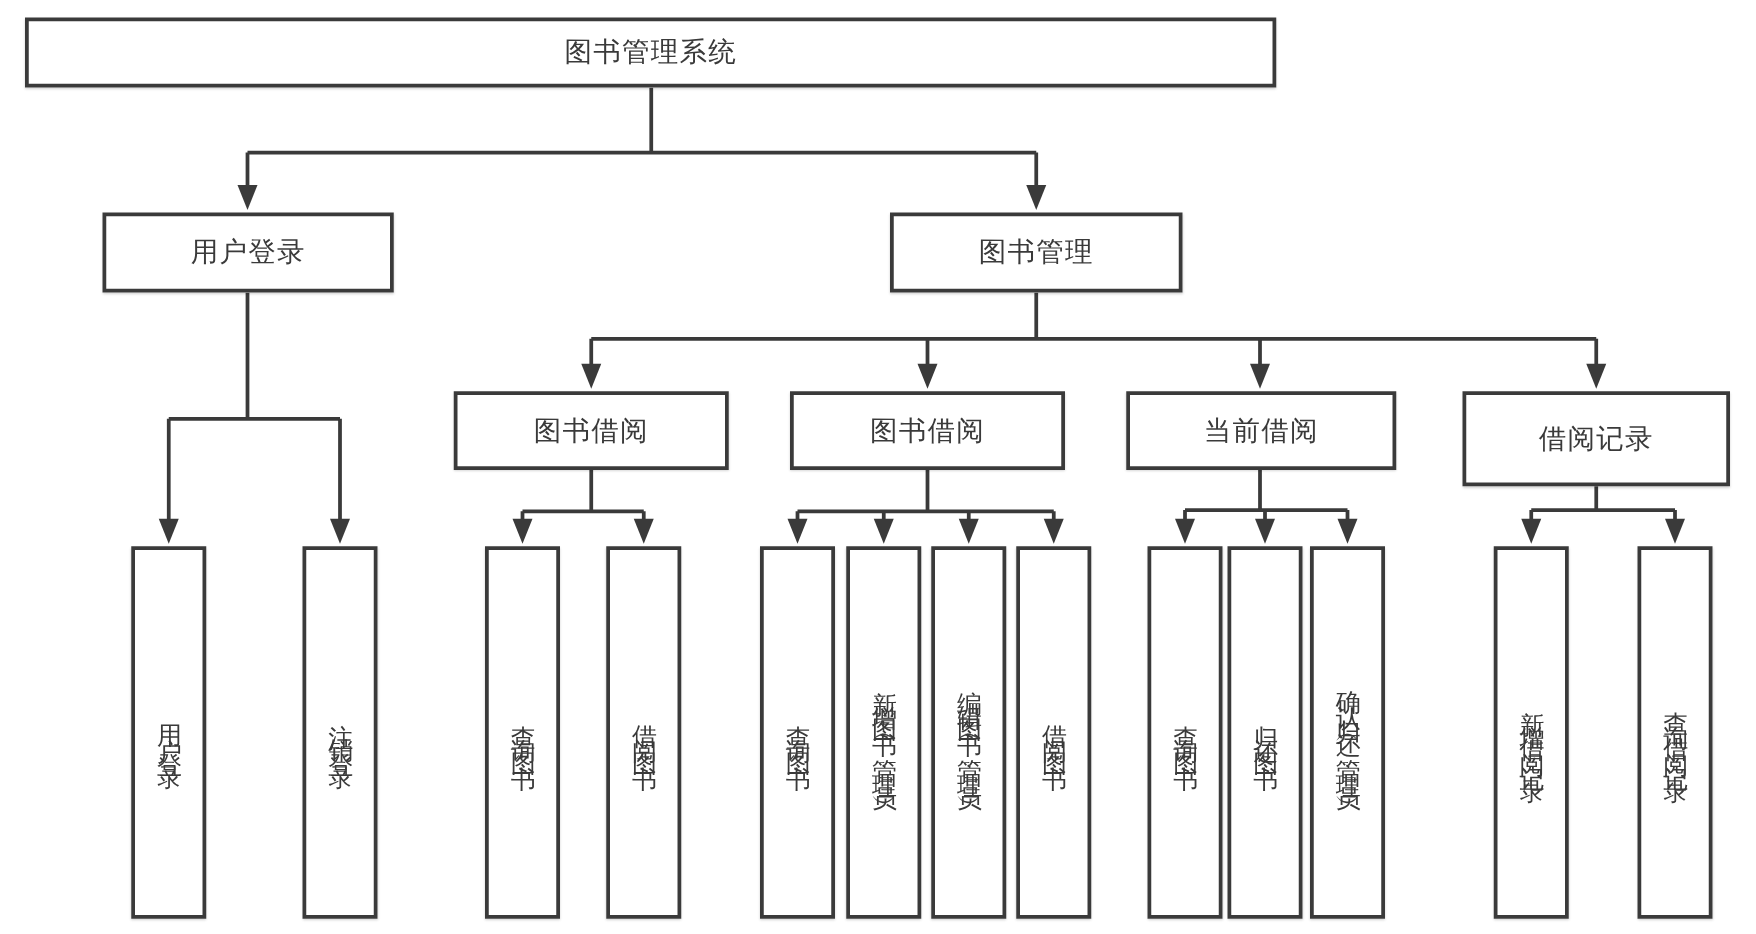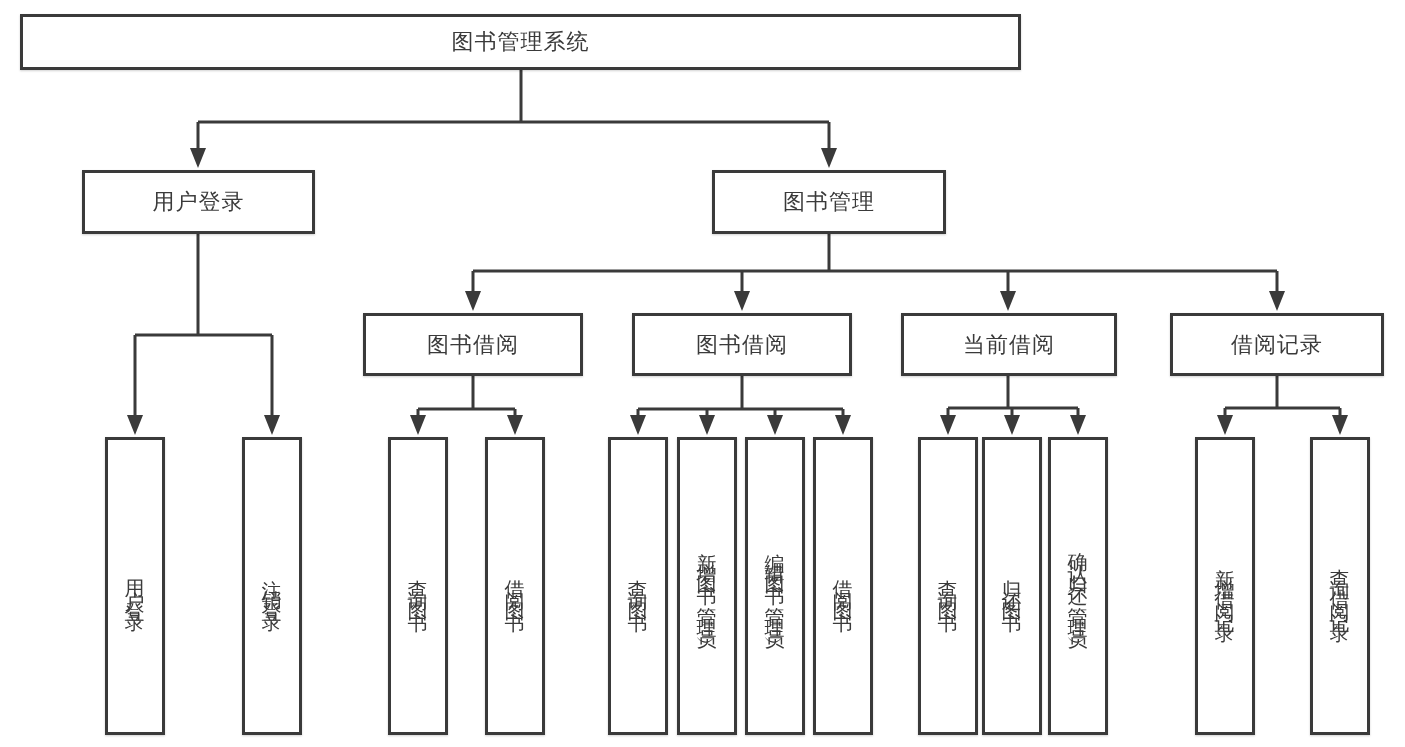--- a/index.html
+++ b/index.html
@@ -114,21 +114,21 @@
 
   <div class="node" style="left:363px;top:313px;width:220px;height:63px;">
     <span>图书借阅</span>
   </div>
   <div class="node" style="left:632px;top:313px;width:220px;height:63px;">
     <span>图书借阅</span>
   </div>
   <div class="node" style="left:901px;top:313px;width:216px;height:63px;">
     <span>当前借阅</span>
   </div>
-  <div class="node" style="left:1170px;top:313px;width:214px;height:63px;">
+  <div class="node" style="left:1170px;top:313px;width:214px;height:76px;">
     <span>借阅记录</span>
   </div>
 
   <div class="leaf" style="left:105px;">
     <span class="vtext">用户登录</span>
   </div>
   <div class="leaf" style="left:242px;">
     <span class="vtext">注销登录</span>
   </div>
 

